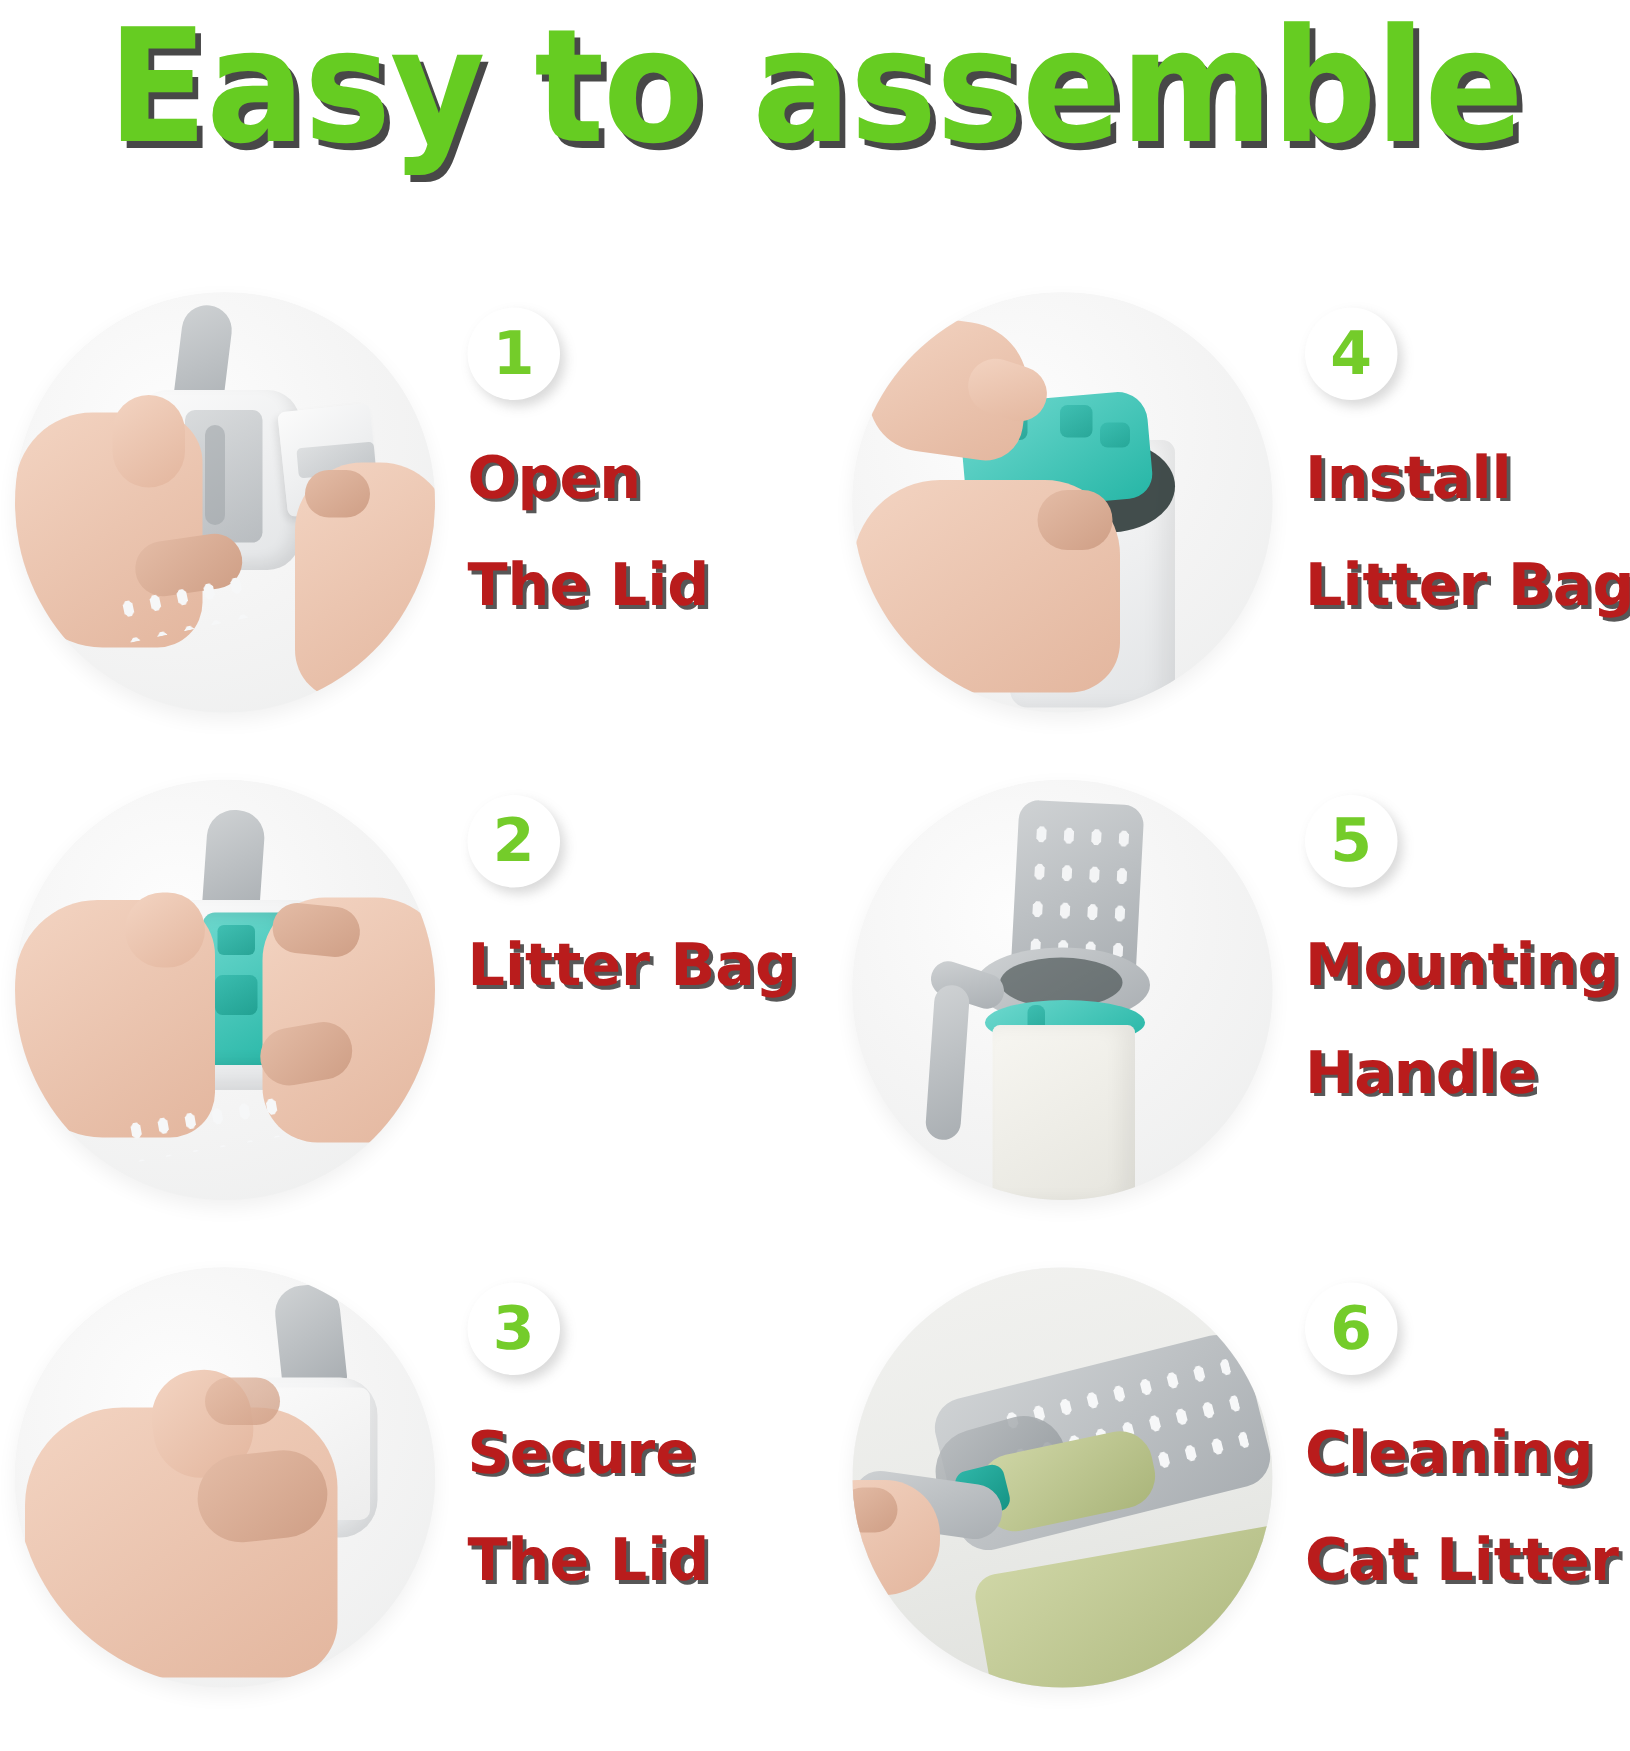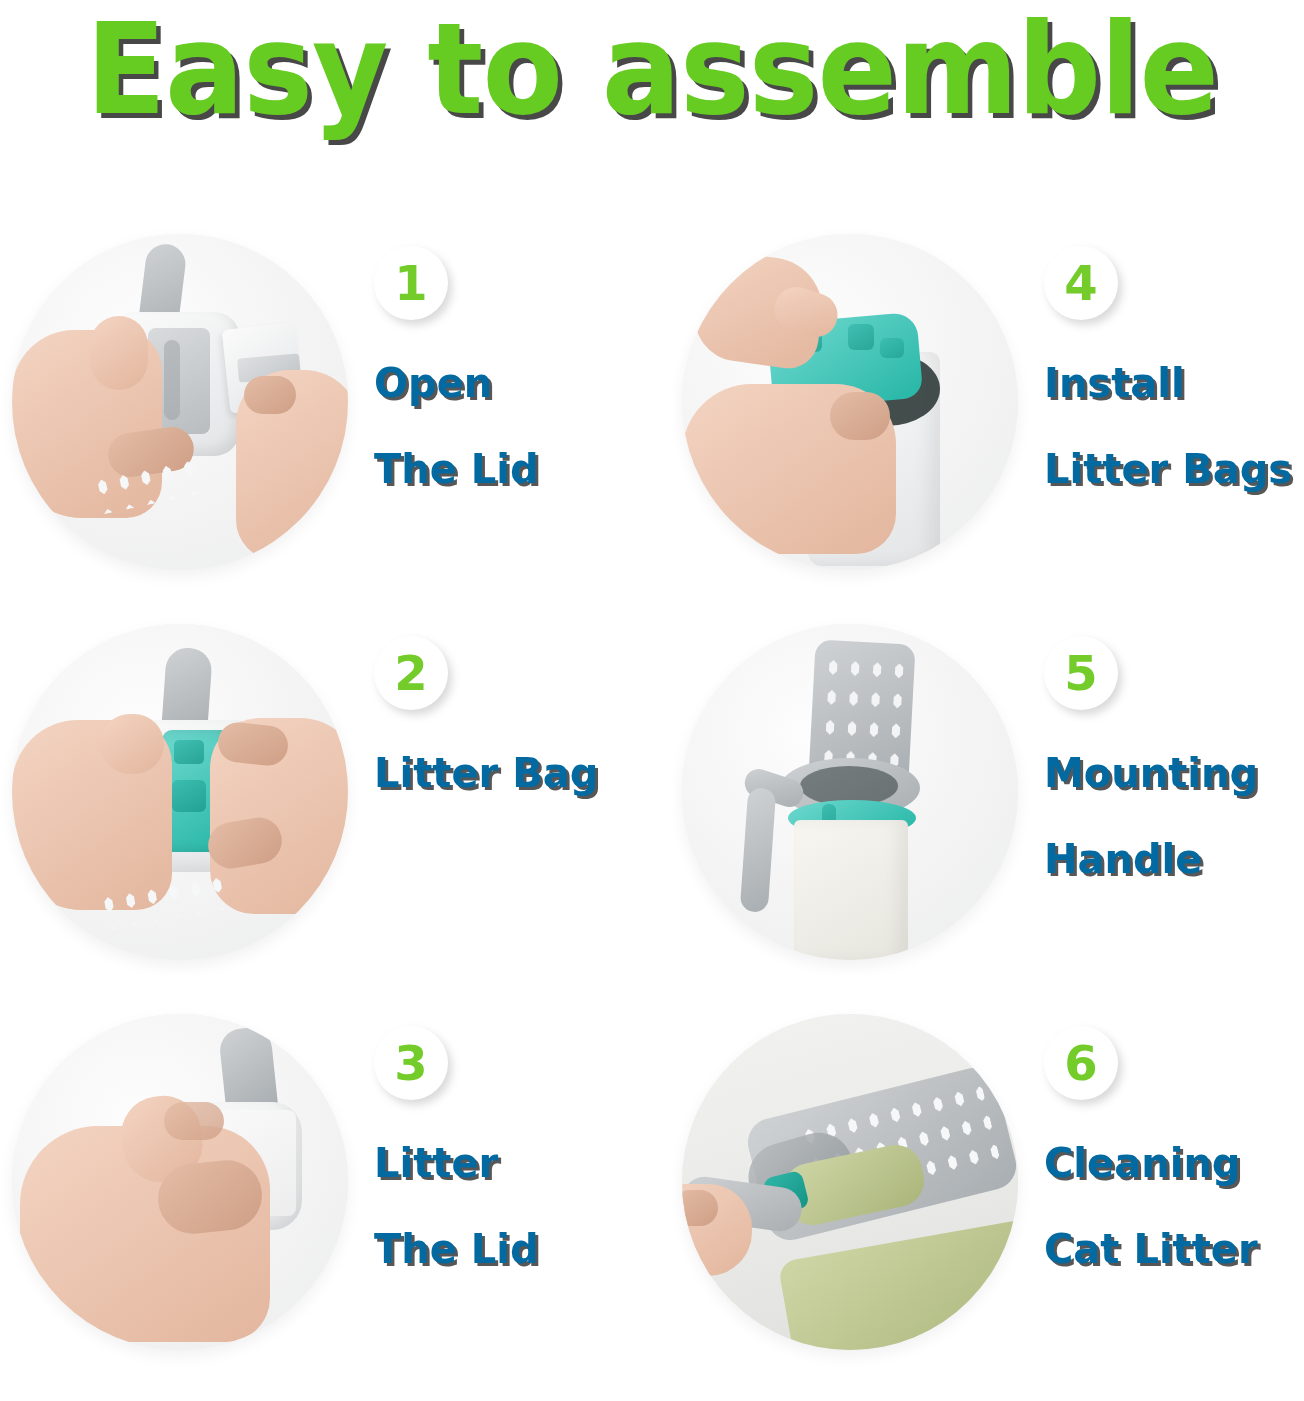--- a/index.html
+++ b/index.html
@@ -134,23 +134,23 @@
     color: #74cc2a;
   }
 
   .step-label {
     position: absolute;
     top: 118px;
     left: 6px;
     width: 278px;
     font-family: "DejaVu Sans", sans-serif;
     font-weight: bold;
-    font-size: 40px;
+    font-size: 47px;
     line-height: 86px;
-    color: #0369a1;
+    color: #b91c1c;
     text-shadow: 3px 3px 0 rgba(45,45,45,0.8);
     white-space: nowrap;
   }
   .step-label .line { display: block; }
 </style>
 </head>
 <body>
 
 <div class="page-title">Easy to assemble</div>
 
@@ -297,21 +297,21 @@
 
           <div class="blob skin" style="left:8px;top:112px;width:250px;height:216px;border-radius:78px 64px 44px 60px;"></div>
           <div class="blob skin" style="left:110px;top:82px;width:80px;height:86px;border-radius:38px;transform:rotate(-8deg);"></div>
           <div class="blob skin-dark" style="left:146px;top:148px;width:104px;height:70px;border-radius:38px;transform:rotate(-6deg);"></div>
           <div class="blob skin-dark" style="left:152px;top:88px;width:60px;height:38px;border-radius:20px;opacity:.8;"></div>
         </div>
       </div>
       <div class="step-text">
         <div class="step-badge">3</div>
         <div class="step-label">
-          <span class="line">Litter</span>
+          <span class="line">Secure</span>
           <span class="line">The Lid</span>
         </div>
       </div>
     </div>
 
     <div class="step-cell col-right">
       <div class="photo-circle">
         <div class="photo-inner">
 
           <div class="blob" style="left:0px;top:0px;width:336px;height:336px;background:linear-gradient(165deg,#f2f2f0 0%,#e9eae7 56%,#dedfdb 100%);"></div>

